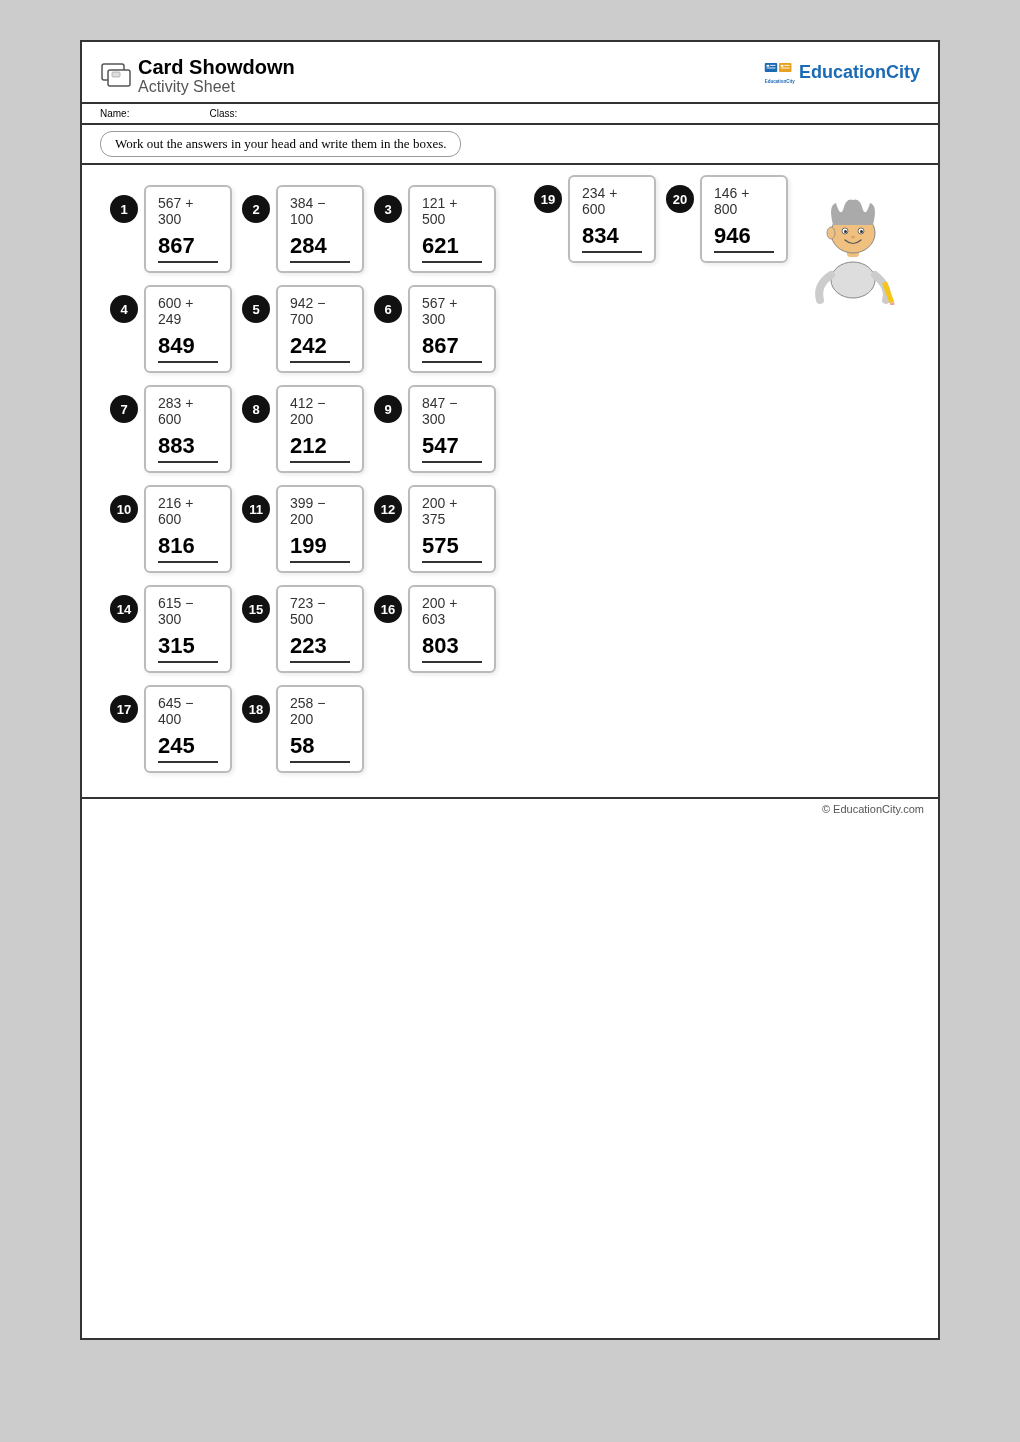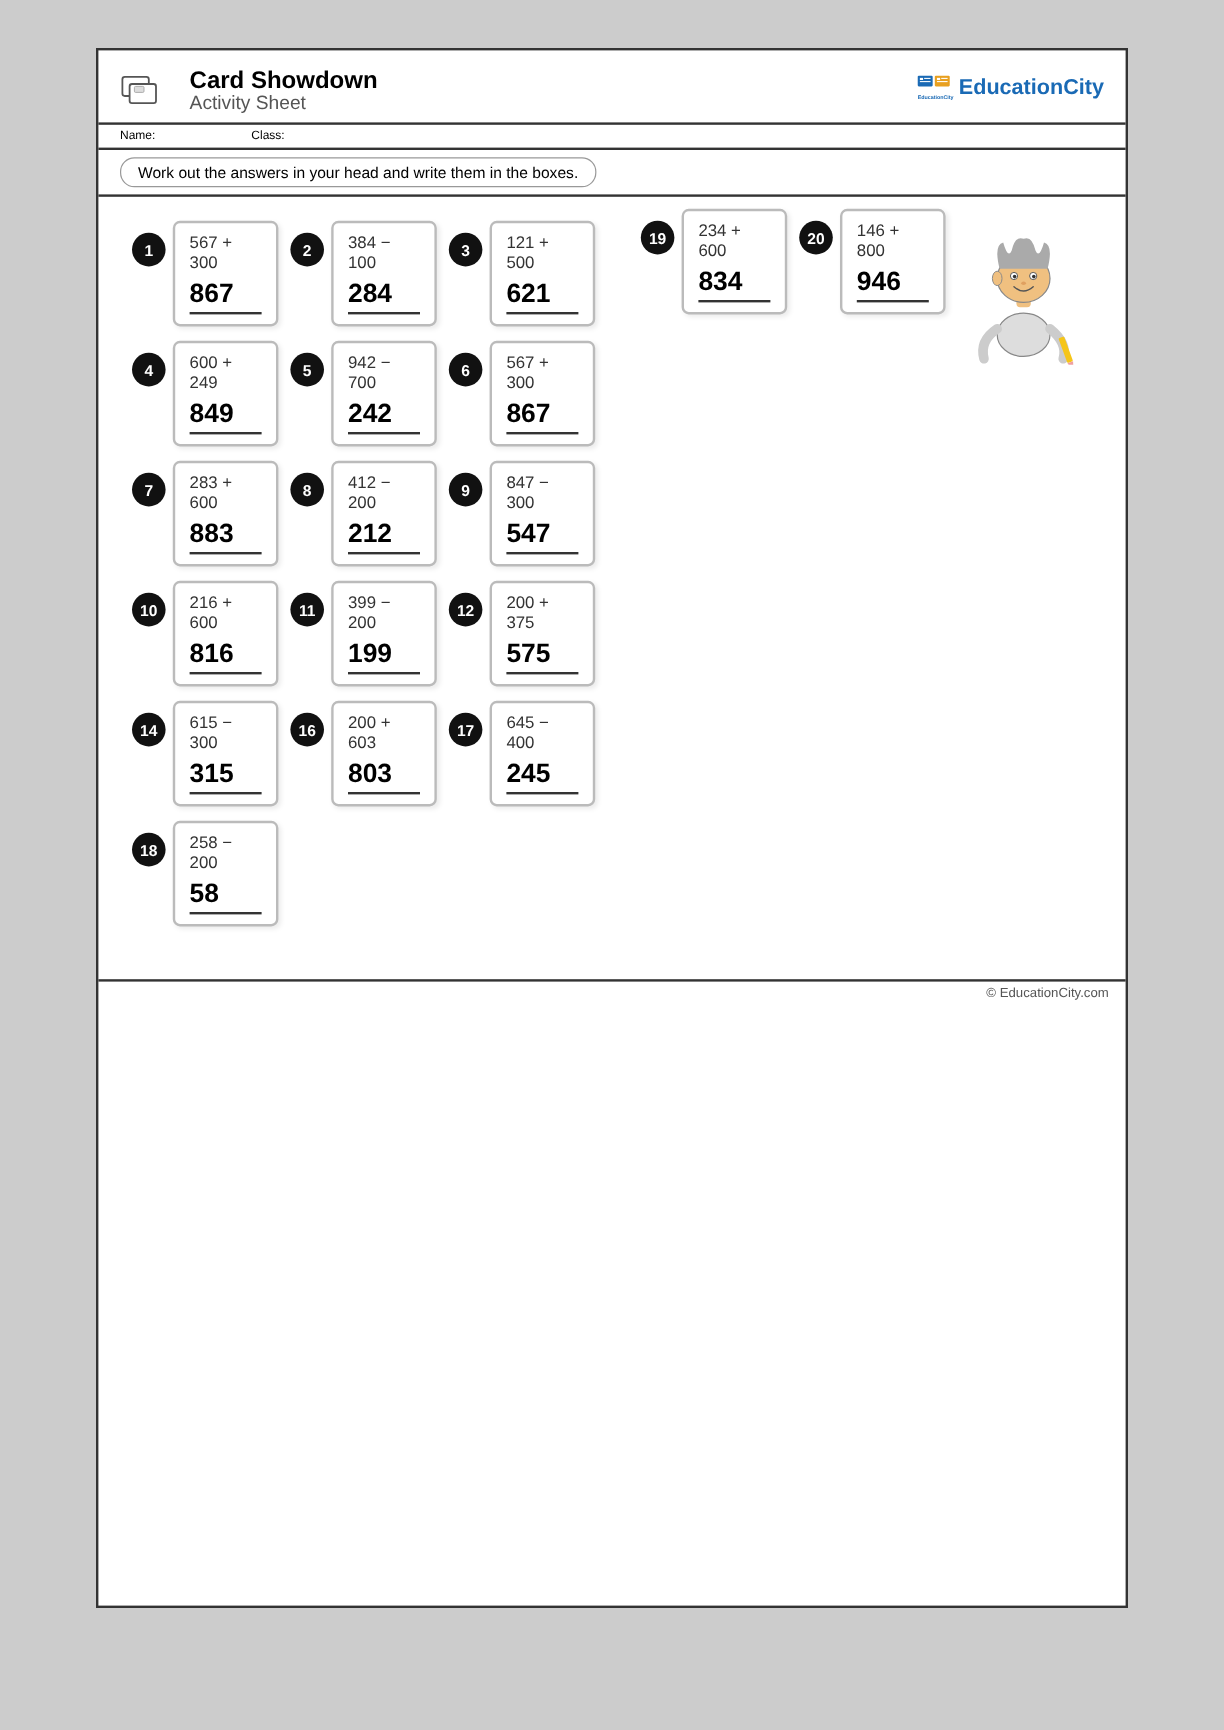--- a/index.html
+++ b/index.html
@@ -23,21 +23,21 @@
     .header {
       display: flex;
       justify-content: space-between;
       align-items: flex-start;
       padding: 14px 18px 6px 18px;
       border-bottom: 2px solid #333;
     }
     .header-left {
       display: flex;
       align-items: center;
-      gap: 22px;
+      gap: 2px;
     }
     .header-icon {
       width: 36px;
       height: 36px;
     }
     .header-title h1 {
       font-size: 20px;
       font-weight: bold;
       line-height: 1.1;
     }
@@ -63,20 +63,21 @@
       gap: 80px;
       border-bottom: 2px solid #333;
       font-size: 10px;
     }
     .name-class-row span {
       font-weight: normal;
     }
     .instruction-row {
       padding: 6px 18px;
       border-bottom: 2px solid #333;
+      font-family: Liberation Serif, serif;
     }
     .instruction-box {
       border: 1px solid #999;
       border-radius: 12px;
       padding: 4px 14px;
       font-size: 13px;
       display: inline-block;
     }
     .questions-grid {
       padding: 10px 14px;
@@ -124,21 +125,21 @@
       display: inline-block;
       min-width: 60px;
       padding-bottom: 2px;
     }
     .footer-copy {
       text-align: right;
       font-size: 11px;
       color: #555;
       padding: 4px 14px 6px 0;
       border-top: 2px solid #333;
-      margin-top: 24px;
+      margin-top: 4px;
     }
   </style>
 </head>
 <body>
 
 <div class="page">
 
   <div class="header">
     <div class="header-left">
 
@@ -267,20 +268,27 @@
     </div>
   </div>
         <div class="question-item">
     <div class="q-number">14</div>
     <div class="q-card">
       <div class="q-equation">615 − 300</div>
       <div class="q-answer">315</div>
     </div>
   </div>
         <div class="question-item">
+    <div class="q-number">15</div>
+    <div class="q-card">
+      <div class="q-equation">723 − 500</div>
+      <div class="q-answer">223</div>
+    </div>
+  </div>
+        <div class="question-item">
     <div class="q-number">16</div>
     <div class="q-card">
       <div class="q-equation">200 + 603</div>
       <div class="q-answer">803</div>
     </div>
   </div>
         <div class="question-item">
     <div class="q-number">17</div>
     <div class="q-card">
       <div class="q-equation">645 − 400</div>

